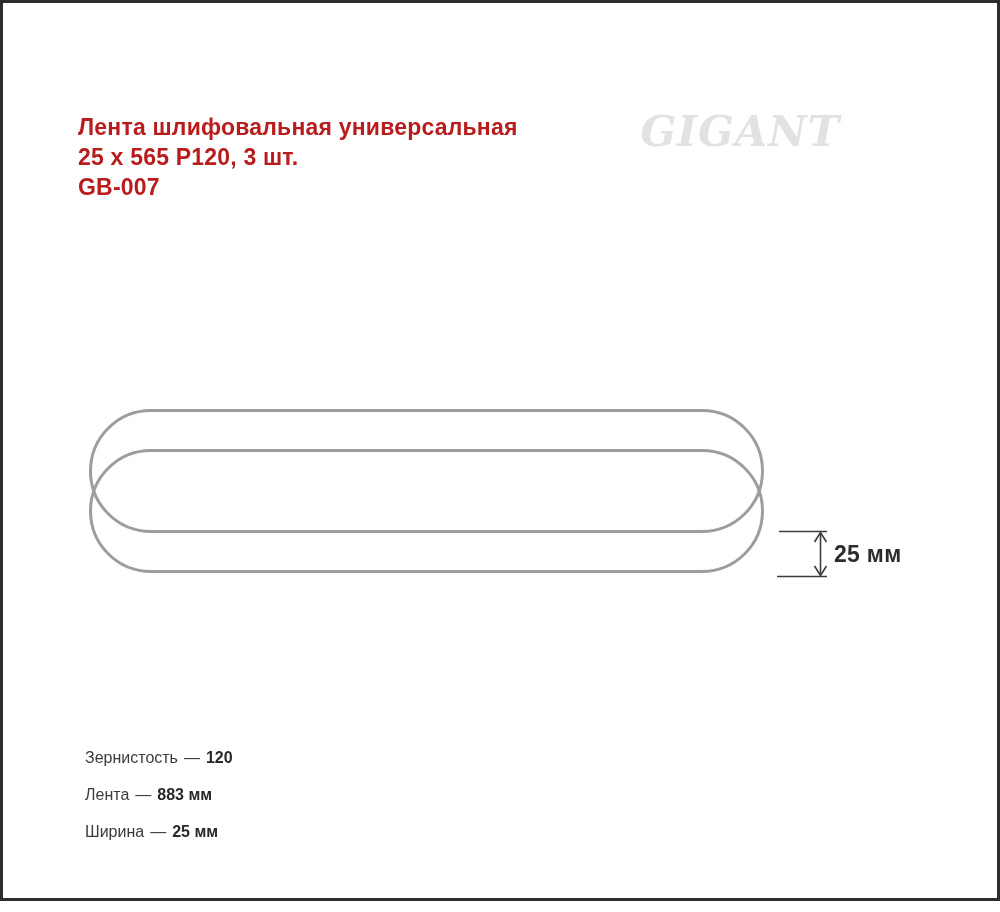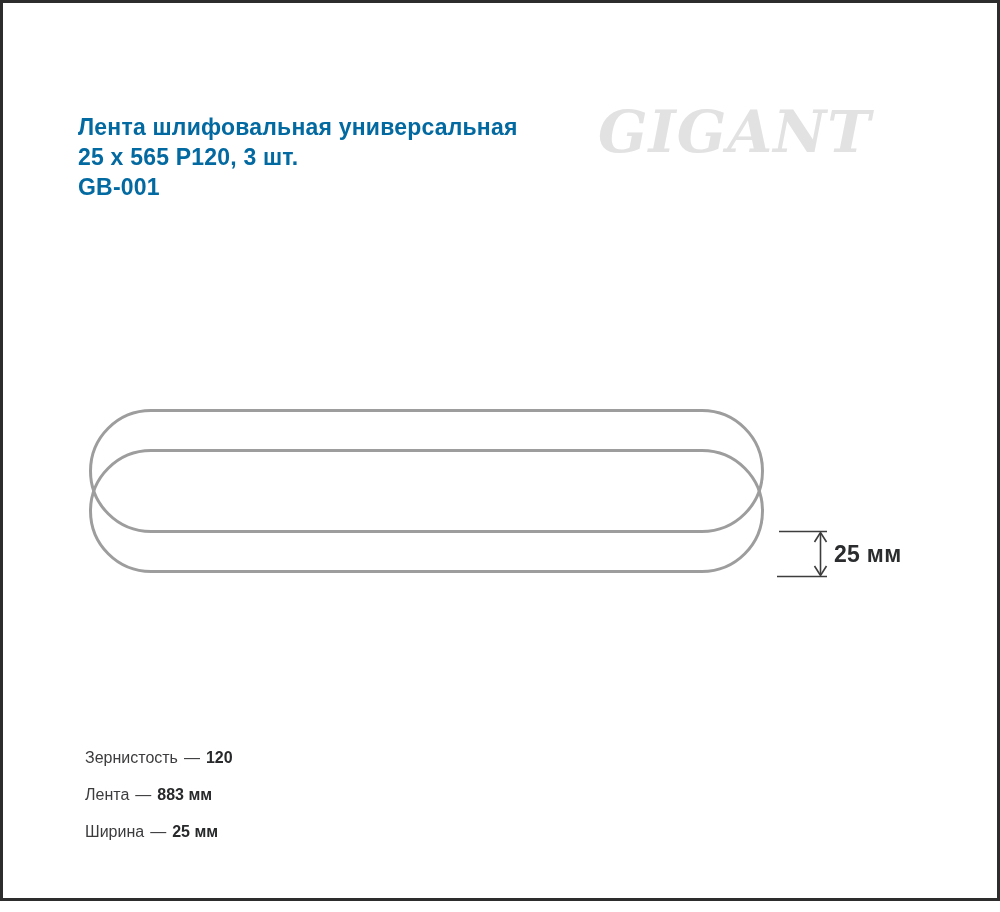--- a/index.html
+++ b/index.html
@@ -25,36 +25,37 @@
     border: 3px solid #2d2d2d;
     background: #ffffff;
   }
   .title-block {
     position: absolute;
     left: 78px;
     top: 112px;
     font-size: 23px;
     font-weight: 700;
     line-height: 30px;
-    color: #0369a1;
+    color: #b91c1c;
     letter-spacing: 0.2px;
   }
   .brand-logo {
     position: absolute;
-    left: 598px;
+    left: 570px;
     top: 103px;
     width: 270px;
     font-family: "DejaVu Serif", serif;
     font-style: italic;
     font-weight: 700;
-    font-size: 58px;
+    font-size: 42px;
     line-height: 58px;
     letter-spacing: 1px;
     color: #e2e2e2;
     user-select: none;
+    text-align: right;
   }
   .belt-svg {
     position: absolute;
     left: 0;
     top: 0;
     width: 1000px;
     height: 912px;
   }
   .dim-label {
     position: absolute;
@@ -82,21 +83,21 @@
 </head>
 <body>
 
 <div id="stage">
 
   <div class="frame"></div>
 
   <div class="title-block">
     <div>Лента шлифовальная универсальная</div>
     <div>25 х 565 P120, 3 шт.</div>
-    <div>GB-001</div>
+    <div>GB-007</div>
   </div>
 
   <div class="brand-logo">GIGANT</div>
 
   <svg class="belt-svg" viewBox="0 0 1000 912" xmlns="http://www.w3.org/2000/svg">
 
     <rect x="90.5" y="410.5" width="672" height="121" rx="60.5" ry="60.5" fill="none" stroke="#9d9d9d" stroke-width="3"></rect>
     <rect x="90.5" y="450.5" width="672" height="121" rx="60.5" ry="60.5" fill="none" stroke="#9d9d9d" stroke-width="3"></rect>
 
     <g>

